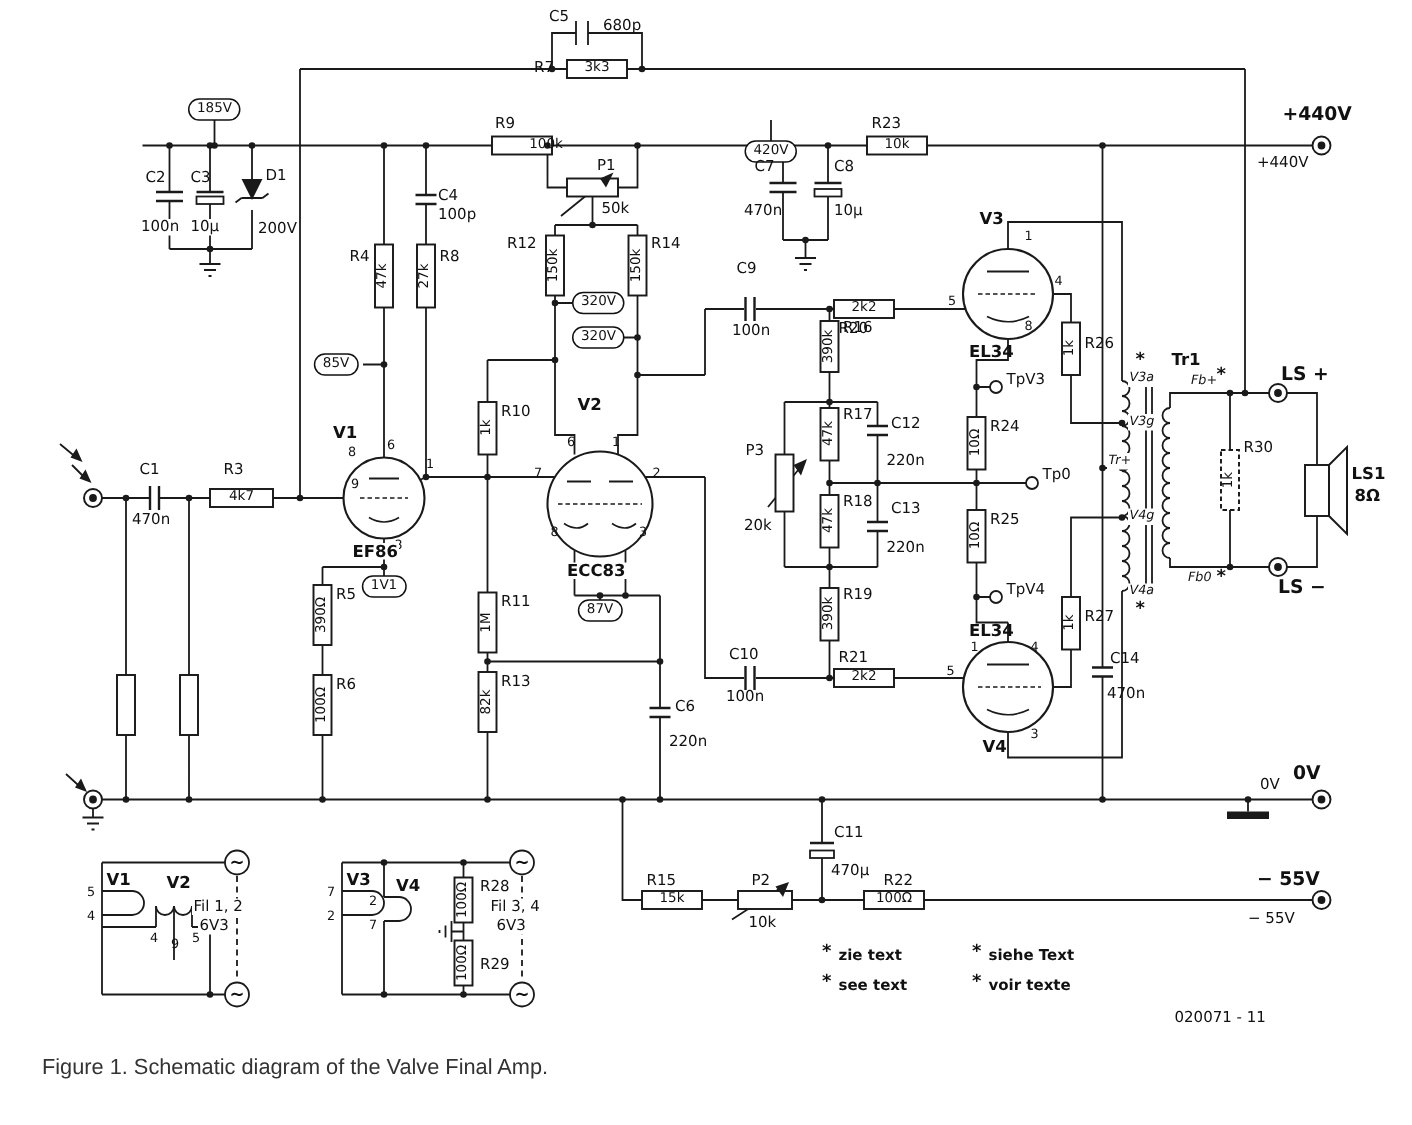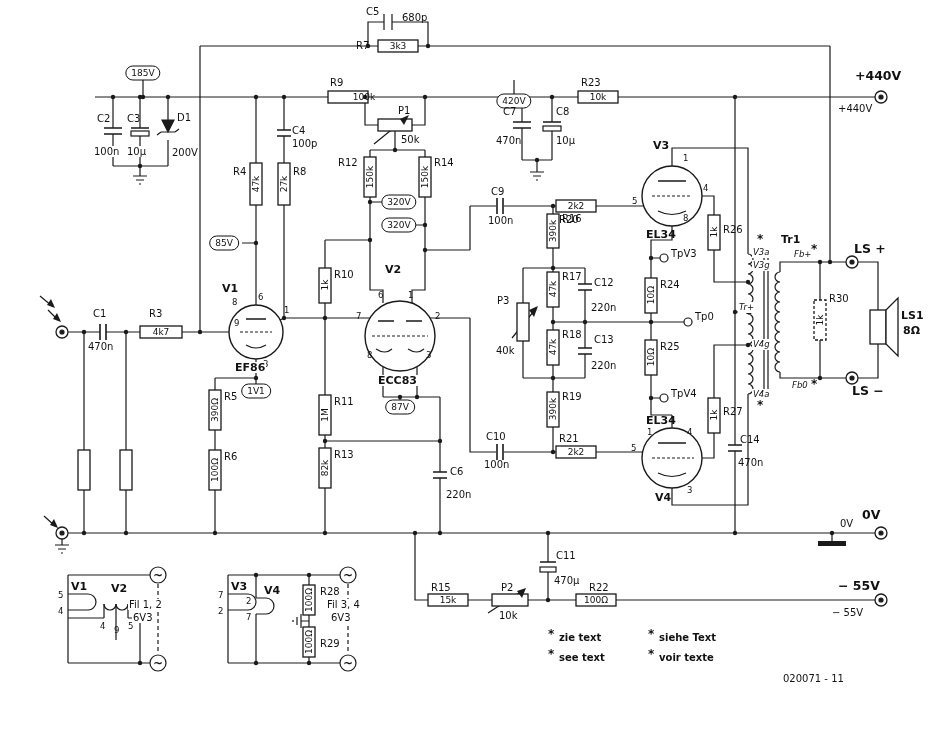--- a/index.html
+++ b/index.html
@@ -267,21 +267,21 @@
       <span class="lb p" style="left: 338px; top: 157px;">R12</span>
       <span class="lb rv" style="left: 370px; top: 177px;">150k</span>
       <span class="lb p" style="left: 434px; top: 157px;">R14</span>
       <span class="lb rv" style="left: 425px; top: 177px;">150k</span>
       <span class="lb ov" style="left: 399px; top: 202px;">320V</span>
       <span class="lb ov" style="left: 399px; top: 225px;">320V</span>
       <span class="lb p" style="left: 503px; top: 106px;">C7</span>
       <span class="lb p" style="left: 496px; top: 135px;">470n</span>
       <span class="lb p" style="left: 556px; top: 106px;">C8</span>
       <span class="lb p" style="left: 556px; top: 135px;">10μ</span>
-      <span class="lb p" style="left: 491px; top: 186px; text-align: center;">C9</span>
+      <span class="lb p" style="left: 491px; top: 174px; text-align: center;">C9</span>
       <span class="lb p" style="left: 488px; top: 215px;">100n</span>
       <span class="lb p" style="left: 559px; top: 186px; margin-top: 28px;">R20</span>
       <span class="lb cv" style="left: 576px; top: 206px;">2k2</span>
       <span class="lb b" style="left: 653px; top: 140px;">V3</span>
       <span class="lb b" style="left: 646px; top: 229px;">EL34</span>
       <span class="lb pin" style="left: 632px; top: 196px;">5</span>
       <span class="lb pin" style="left: 683px; top: 153px;">1</span>
       <span class="lb pin" style="left: 703px; top: 183px;">4</span>
       <span class="lb pin" style="left: 683px; top: 213px;">8</span>
       <span class="lb p" style="left: 723px; top: 224px;">R26</span>
@@ -311,21 +311,21 @@
       <span class="lb pin" style="left: 435px; top: 311px;">2</span>
       <span class="lb pin" style="left: 367px; top: 350px;">8</span>
       <span class="lb pin" style="left: 426px; top: 350px;">3</span>
       <span class="lb bw" style="left: 377px; top: 375px;">ECC83</span>
       <span class="lb ov" style="left: 400px; top: 407px;">87V</span>
       <span class="lb p" style="left: 562px; top: 271px;">R17</span>
       <span class="lb rv" style="left: 553px; top: 289px;">47k</span>
       <span class="lb p" style="left: 594px; top: 277px;">C12</span>
       <span class="lb p" style="left: 591px; top: 302px;">220n</span>
       <span class="lb p" style="left: 497px; top: 295px;">P3</span>
-      <span class="lb p" style="left: 496px; top: 345px;">40k</span>
+      <span class="lb p" style="left: 496px; top: 345px;">20k</span>
       <span class="lb p" style="left: 562px; top: 329px;">R18</span>
       <span class="lb rv" style="left: 553px; top: 347px;">47k</span>
       <span class="lb p" style="left: 594px; top: 334px;">C13</span>
       <span class="lb p" style="left: 591px; top: 360px;">220n</span>
       <span class="lb p" style="left: 660px; top: 279px;">R24</span>
       <span class="lb rv" style="left: 651px; top: 295px;">10Ω</span>
       <span class="lb p" style="left: 695px; top: 311px;">Tp0</span>
       <span class="lb p" style="left: 660px; top: 341px;">R25</span>
       <span class="lb rv" style="left: 651px; top: 357px;">10Ω</span>
       <span class="lb p" style="left: 224px; top: 391px;">R5</span>
@@ -350,21 +350,21 @@
       <span class="lb pin" style="left: 647px; top: 427px;">1</span>
       <span class="lb pin" style="left: 687px; top: 427px;">4</span>
       <span class="lb pin" style="left: 687px; top: 485px;">3</span>
       <span class="lb p" style="left: 723px; top: 406px;">R27</span>
       <span class="lb rv" style="left: 714px; top: 415px;">1k</span>
       <span class="lb p" style="left: 671px; top: 388px;">TpV4</span>
       <span class="lb p" style="left: 740px; top: 434px;">C14</span>
       <span class="lb p" style="left: 738px; top: 457px;">470n</span>
       <span class="lb b" style="left: 781px; top: 234px;">Tr1</span>
       <span class="lb it" style="left: 752px; top: 247px;">V3a</span>
-      <span class="lb it" style="left: 752px; top: 260px;">V3g</span>
+      <span class="lb it" style="left: 752px; top: 276px;">V3g</span>
       <span class="lb it" style="left: 738px; top: 302px;">Tr+</span>
       <span class="lb it" style="left: 752px; top: 339px;">V4g</span>
       <span class="lb it" style="left: 752px; top: 389px;">V4a</span>
       <span class="lb it" style="left: 793px; top: 249px;">Fb+</span>
       <span class="lb it" style="left: 791px; top: 380px;">Fb0</span>
       <span class="lb ast" style="left: 757px; top: 234px;">*</span>
       <span class="lb ast" style="left: 811px; top: 244px;">*</span>
       <span class="lb ast" style="left: 757px; top: 400px;">*</span>
       <span class="lb ast" style="left: 811px; top: 379px;">*</span>
       <span class="lb big" style="left: 854px; top: 243px;">LS +</span>
@@ -414,13 +414,14 @@
       <span class="lb note" style="left: 659px; top: 632px;">siehe Text</span>
       <span class="lb ast" style="left: 648px; top: 649px;">*</span>
       <span class="lb note" style="left: 659px; top: 652px;">voir texte</span>
       <span class="lb p" style="left: 783px; top: 673px;">020071 - 11</span>
       <span class="lb tld" style="left: 158px; top: 575px;">~</span>
       <span class="lb tld" style="left: 158px; top: 663px;">~</span>
       <span class="lb tld" style="left: 348px; top: 575px;">~</span>
       <span class="lb tld" style="left: 348px; top: 663px;">~</span>
     </div>
 
+  <div id="figure-caption">Figure 1. Schematic diagram of the Valve Final Amp.</div>
 </div>
 
 </body></html>

